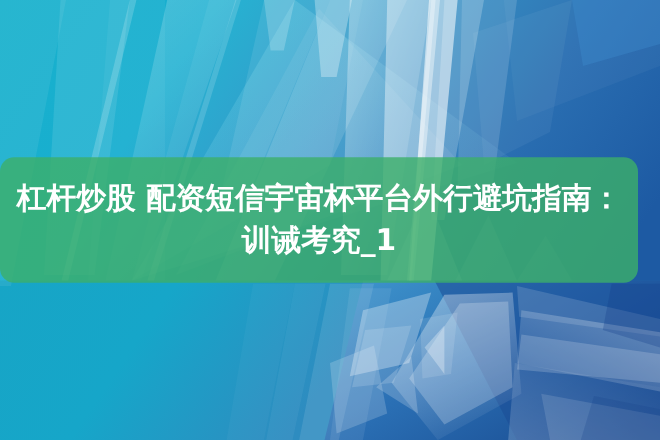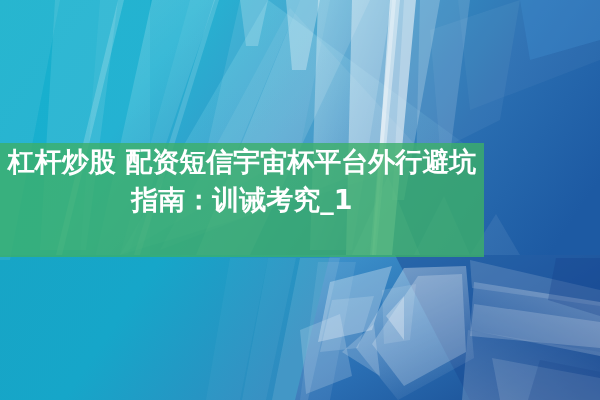--- a/index.html
+++ b/index.html
@@ -19,27 +19,29 @@
     position: absolute;
     top: 0; left: 0;
     width: 600px;
     height: 400px;
     display: block;
   }
   #title-band {
     position: absolute;
     left: 0;
     top: 143px;
-    width: 484px;
+    width: 580px;
     height: 114px;
     background: rgba(60, 175, 105, 0.80);
     display: flex;
+    align-items: center;
     justify-content: center;
     box-sizing: border-box;
     padding: 0 6px;
+    border-radius: 13px;
   }
   #title-text {
     color: #ffffff;
     font-size: 27px;
     font-weight: bold;
     line-height: 1.42;
     text-align: center;
     letter-spacing: 0px;
     width: 100%;
     word-break: break-word;

